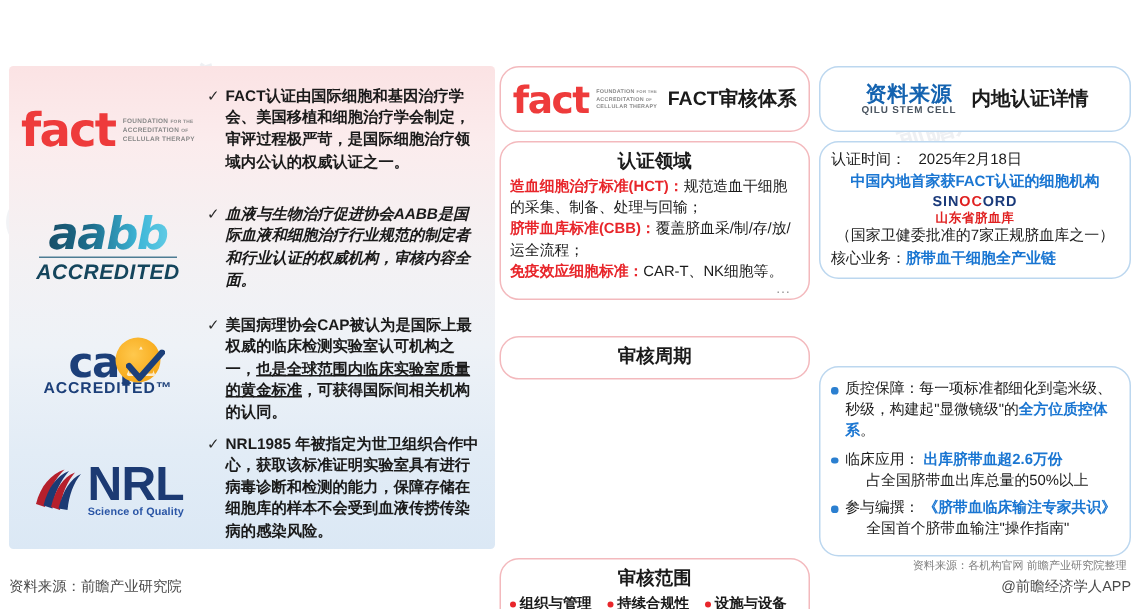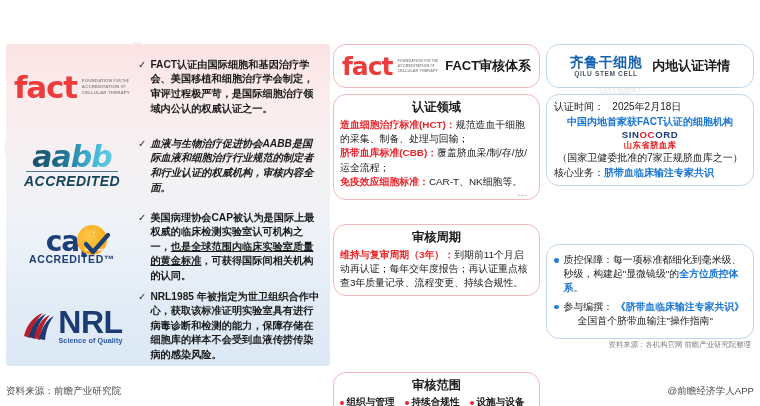--- a/index.html
+++ b/index.html
@@ -306,21 +306,20 @@
     <div class="card-red" style="top:50px; padding:4px 6px 3px;">
       <div class="sec-title">认证领域</div>
       <div class="r-line"><span class="r-key">造血细胞治疗标准(HCT)：</span><span>规范造血干细胞的采集、制备、处理与回输；</span></div>
       <div class="r-line"><span class="r-key">脐带血库标准(CBB)：</span><span>覆盖脐血采/制/存/放/运全流程；</span></div>
       <div class="r-line"><span class="r-key">免疫效应细胞标准：</span><span>CAR-T、NK细胞等。</span></div>
       <div class="ell">…</div>
     </div>
 
     <div class="card-red" style="top:180px; padding:4px 6px 4px;">
       <div class="sec-title">审核周期</div>
-      <div class="r-line"><span class="r-key">维持与复审周期（3年）：</span><span>到期前11个月启动再认证；每年交年度报告；再认证重点核查3年质量记录、流程变更、持续合规性。</span></div>
     </div>
 
     <div class="card-red" style="top:292px; padding:4px 6px 3px;margin-top:36px;">
       <div class="sec-title">审核范围</div>
       <div class="scope-grid">
         <div class="scope-item">
             <span class="dot-red"></span>
             <span>组织与管理</span>
           </div>
         <div class="scope-item">
@@ -345,42 +344,46 @@
           </div>
       </div>
       <div class="ell">…</div>
     </div>
   </div>
 
   <div class="right-col">
 
     <div class="card-blue r-head" style="top:0; height:44px;">
       <div class="qilu">
-        <div class="qilu-cn">齐鲁干细胞</div>
+        <div class="qilu-cn">资料来源</div>
         <div class="qilu-en">QILU STEM CELL</div>
       </div>
       <div class="r-head-title">内地认证详情</div>
     </div>
 
     <div class="card-blue" style="top:50px; padding:5px 7px 5px;">
       <div class="b-line"><span>认证时间：</span>&nbsp;&nbsp;&nbsp;<span>2025年2月18日</span></div>
       <div class="b-line b-blue b-bold" style="text-align:center;">中国内地首家获FACT认证的细胞机构</div>
       <div class="sinocord">SIN<span class="o">OC</span>ORD</div>
       <div class="sdcb">山东省脐血库</div>
       <div class="b-line" style="text-align:center;">（国家卫健委批准的7家正规脐血库之一）</div>
-      <div class="b-line"><span>核心业务：</span><span class="b-blue b-bold">脐带血临床输注专家共识</span></div>
+      <div class="b-line"><span>核心业务：</span><span class="b-blue b-bold">脐带血干细胞全产业链</span></div>
     </div>
 
     <div class="card-blue" style="top:200px; padding:8px 7px 6px;">
       <div class="bullet-row">
         <span class="dot-blue"></span>
         <span class="bullet-txt"><span>质控保障：</span><span>每一项标准都细化到毫米级、秒级，构建起"显微镜级"的</span><span class="b-blue b-bold">全方位质控体系</span><span>。</span></span>
       </div>
       <div class="bullet-row">
         <span class="dot-blue"></span>
+        <span class="bullet-txt"><span>临床应用：</span>&nbsp;<span class="b-blue b-bold">出库脐带血超2.6万份</span><span class="indent">占全国脐带血出库总量的50%以上</span></span>
+      </div>
+      <div class="bullet-row">
+        <span class="dot-blue"></span>
         <span class="bullet-txt"><span>参与编撰：</span>&nbsp;<span class="b-blue b-bold">《脐带血临床输注专家共识》</span><span class="indent">全国首个脐带血输注"操作指南"</span></span>
       </div>
       <div class="src-note">资料来源：各机构官网 前瞻产业研究院整理</div>
     </div>
   </div>
 
   <div class="foot-left">资料来源：前瞻产业研究院</div>
   <div class="foot-right">@前瞻经济学人APP</div>
 
 </div>

